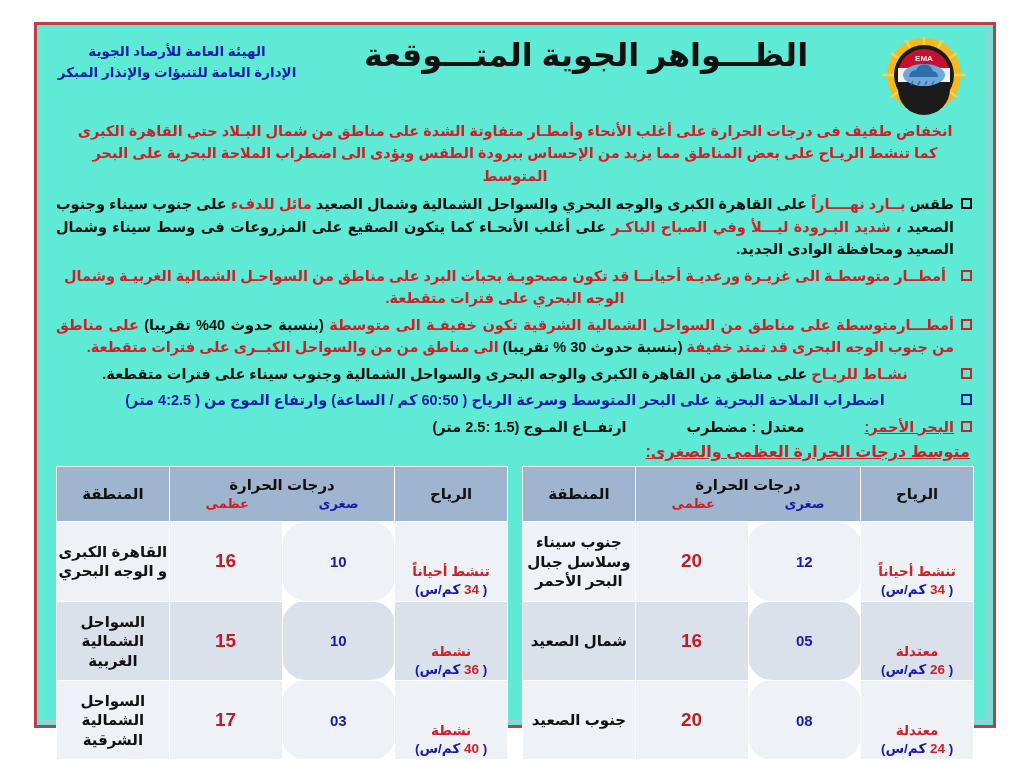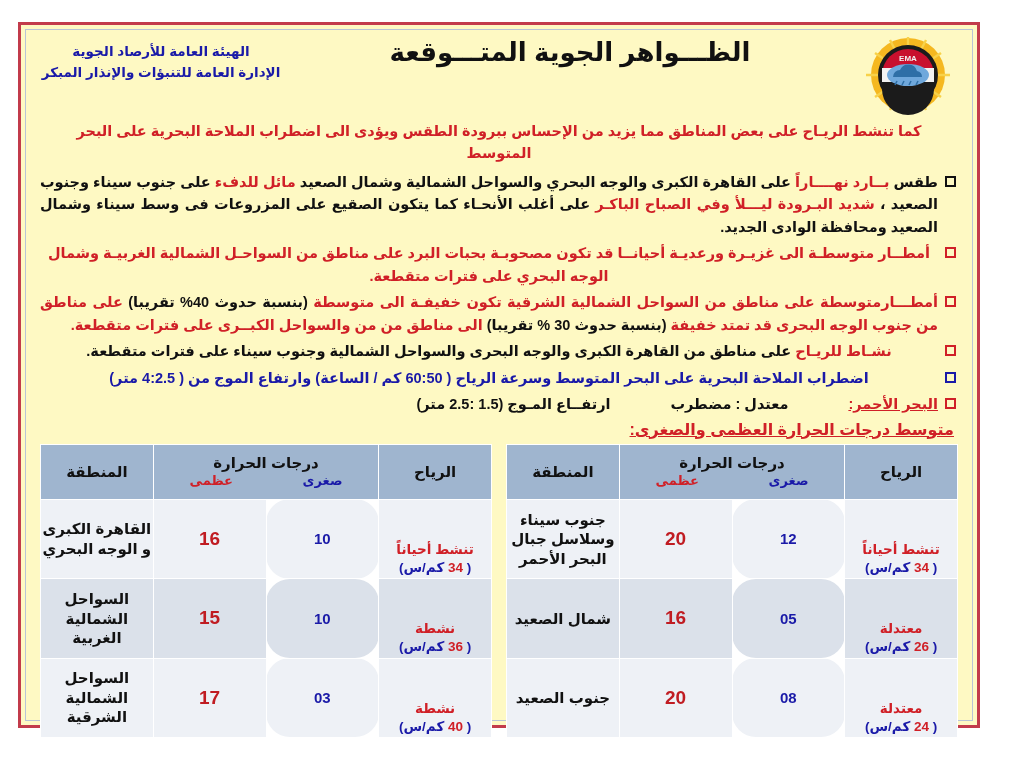--- a/index.html
+++ b/index.html
@@ -4,23 +4,23 @@
 <title>الظواهر الجوية المتوقعة</title>
 <style>
   html,body{margin:0;padding:0;}
   body{
     width:1010px;height:762px;
     background:#ffffff;
     font-family:"Liberation Sans","DejaVu Sans",sans-serif;
     overflow:hidden;
   }
   .page{
-    position:absolute;left:18px;top:22px;
+    position:absolute;left:34px;top:22px;
     width:962px;height:706px;
-    background:#fef9c3;
+    background:#5eead4;
     border:3px solid #c23b4b;
     box-sizing:border-box;
   }
   .inner{
     position:absolute;left:4px;top:4px;right:4px;bottom:4px;
     border:1px solid #b8c4d6;
     box-sizing:border-box;
     padding:4px 10px 0 10px;
   }
   
@@ -31,21 +31,21 @@
   }
   .org{
     color:#1a1aa8;font-weight:bold;font-size:13.5px;
     text-align:center;line-height:1.55;
     padding-top:8px;width:250px;
   }
   .titleblock{
     flex:1;text-align:center;padding-top:4px;
   }
   .title-main{
-    color:#111111;font-weight:bold;font-size:26px;
+    color:#111111;font-weight:bold;font-size:32px;
     letter-spacing:0px;line-height:1.1;
   }
   .title-date{
     color:#111111;font-weight:bold;font-size:22px;
     margin-top:5px;line-height:1.1;
   }
   .logo{
     width:108px;height:82px;position:relative;
     display:flex;align-items:center;justify-content:center;
   }
@@ -169,20 +169,21 @@
           <line x1="44" y1="46" x2="42" y2="50"></line>
           <line x1="51" y1="46" x2="49" y2="50"></line>
           <line x1="58" y1="46" x2="56" y2="50"></line>
         </g>
         <text x="48" y="26" font-size="8" fill="#f2f2f2" text-anchor="middle" font-family="'Liberation Sans',sans-serif" font-weight="bold">EMA</text>
       </svg>
     </div>
   </div>
 
   <div class="summary">
+    <div>انخفاض طفيف فى درجات الحرارة على أغلب الأنحاء وأمطـار متفاوتة الشدة على مناطق من شمال البـلاد حتي القاهرة الكبرى</div>
     <div>كما تنشط الريـاح على بعض المناطق مما يزيد من الإحساس ببرودة الطقس ويؤدى الى اضطراب الملاحة البحرية على البحر المتوسط</div>
   </div>
 
   <div class="bullets">
 
     <div class="bullet">
       <span class="marker black"></span>
       <span class="btext">
         <span class="k">طقس </span><span class="r">بــارد نهــــاراً</span><span class="k"> على القاهرة الكبرى والوجه البحري والسواحل الشمالية وشمال الصعيد </span><span class="r">مائل للدفء</span><span class="k"> على جنوب سيناء وجنوب الصعيد ، </span><span class="r">شديد البـرودة ليـــلأ وفي الصباح الباكـر</span><span class="k"> على أغلب الأنحـاء كما يتكون الصقيع على المزروعات فى وسط سيناء وشمال الصعيد ومحافظة الوادى الجديد.</span>
       </span>

